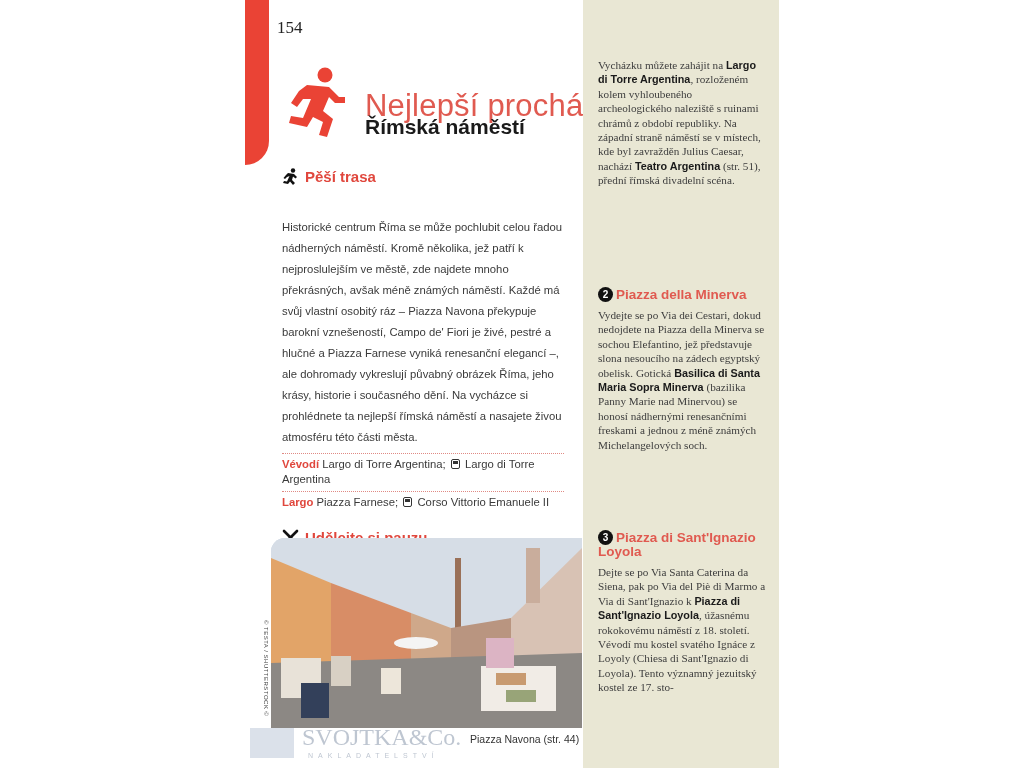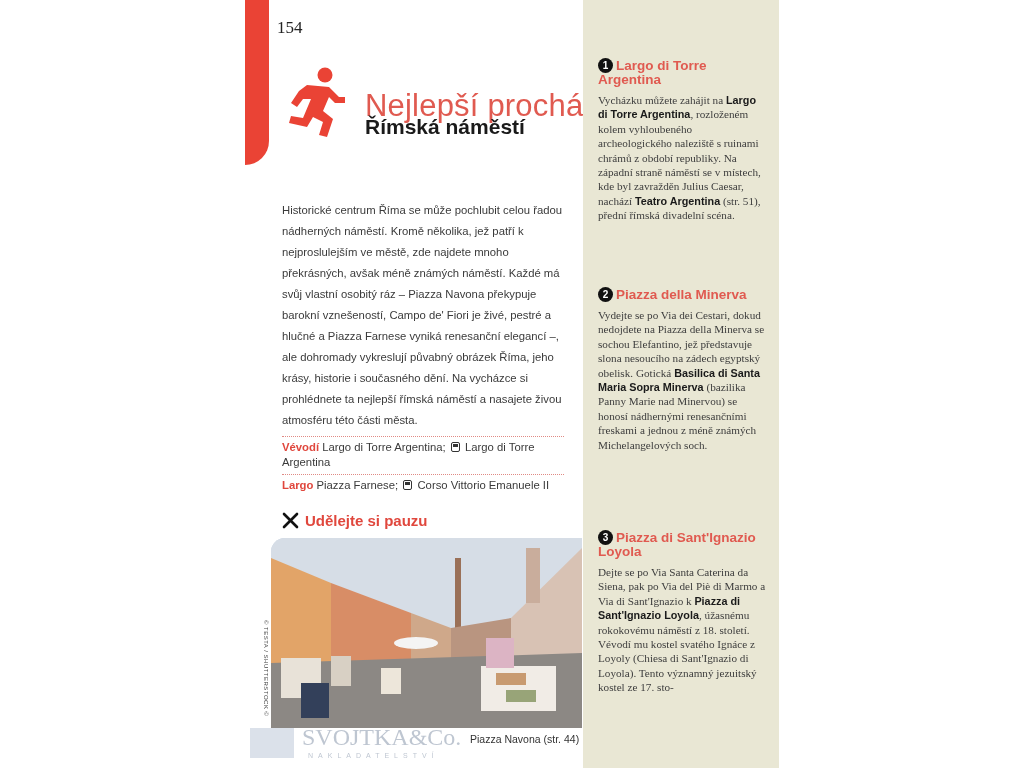--- a/index.html
+++ b/index.html
@@ -78,20 +78,27 @@
   <div class="page-number">154</div>
 
   <svg class="hero-icon" viewBox="0 0 62 72">
     <circle cx="40" cy="8" r="7.5" fill="#ea4335"></circle>
     <path d="M22 18 L44 20 L54 30 L60 30 L60 36 L50 36 L44 30 L38 44 L48 52 L42 70 L34 68 L38 55 L28 50 L22 60 L4 56 L6 49 L18 51 L26 32 L18 32 L12 40 L6 36 L14 24 Z" fill="#ea4335"></path>
   </svg>
   <div class="title-kicker">Nejlepší procházky</div>
   <div class="title-main">Římská náměstí</div>
 
   <div class="left-col">
+    <div class="sec-head">
+      <svg viewBox="0 0 17 17">
+        <circle cx="11" cy="2.5" r="2.2" fill="#111"></circle>
+        <path d="M6 5 L12 6 L15 9 L13.5 10.5 L11 8.5 L10 12 L13 15 L11 17 L8 13.5 L6 16 L1 15 L2 13 L5 13.5 L7.5 8 L5 9 L3 11 L1.5 10 L4 7 Z" fill="#111"></path>
+      </svg>
+      <span>Pěší trasa</span>
+    </div>
     <div class="body-text" style="margin-bottom:5px;">Historické centrum Říma se může pochlubit celou řadou nádherných náměstí. Kromě několika, jež patří k nejproslulejším ve městě, zde najdete mnoho překrásných, avšak méně známých náměstí. Každé má svůj vlastní osobitý ráz – Piazza Navona překypuje barokní vznešeností, Campo de' Fiori je živé, pestré a hlučné a Piazza Farnese vyniká renesanční elegancí –, ale dohromady vykreslují půvabný obrázek Říma, jeho krásy, historie i současného dění. Na vycházce si prohlédnete ta nejlepší římská náměstí a nasajete živou atmosféru této části města.</div>
 
     <div class="info-row">
       <span class="lbl">Vévodí</span>
       <span>Largo di Torre Argentina;</span>
       <span class="bus"></span>
       <span>Largo di Torre Argentina</span>
     </div>
     <div class="info-row">
       <span class="lbl">Largo</span>
@@ -135,23 +142,20 @@
   <div class="caption">Piazza Navona (str. 44)</div>
 
   <div class="watermark">
     <div class="wm-logo"></div>
     <div class="wm-text">SVOJTKA&amp;Co.</div>
     <div class="wm-sub">NAKLADATELSTVÍ</div>
   </div>
 
   <div class="right-col">
     <div class="stop" style="top:58px;">
-      <div class="stop-head">
-        <span class="stop-num">1</span><span>Largo di Torre Argentina</span>
-      </div>
       <div class="stop-text">
         <span>Vycházku můžete zahájit na</span>
         <b>Largo di Torre Argentina</b><span>, rozloženém kolem vyhloubeného archeologického naleziště s ruinami chrámů z období republiky. Na západní straně náměstí se v místech, kde byl zavražděn Julius Caesar, nachází</span>
         <b>Teatro Argentina</b>
         <span>(str. 51), přední římská divadelní scéna.</span>
       </div>
     </div>
 
     <div class="stop" style="top:287px;">
       <div class="stop-head">

